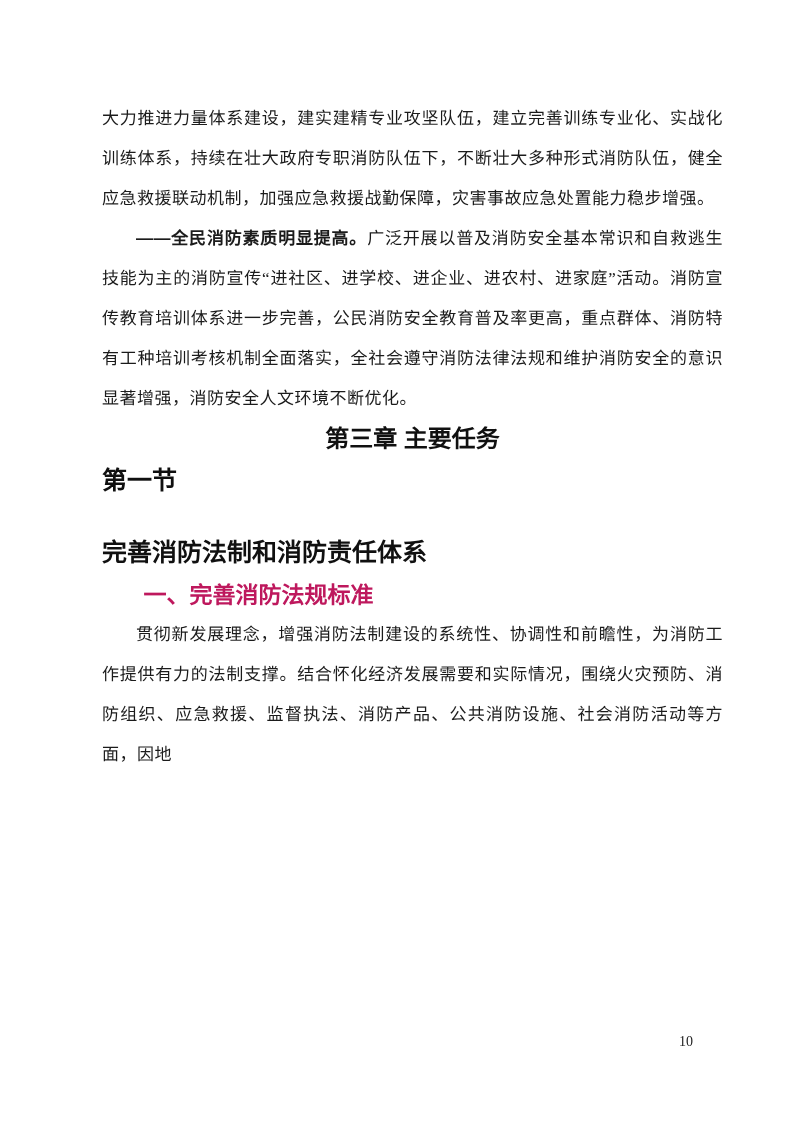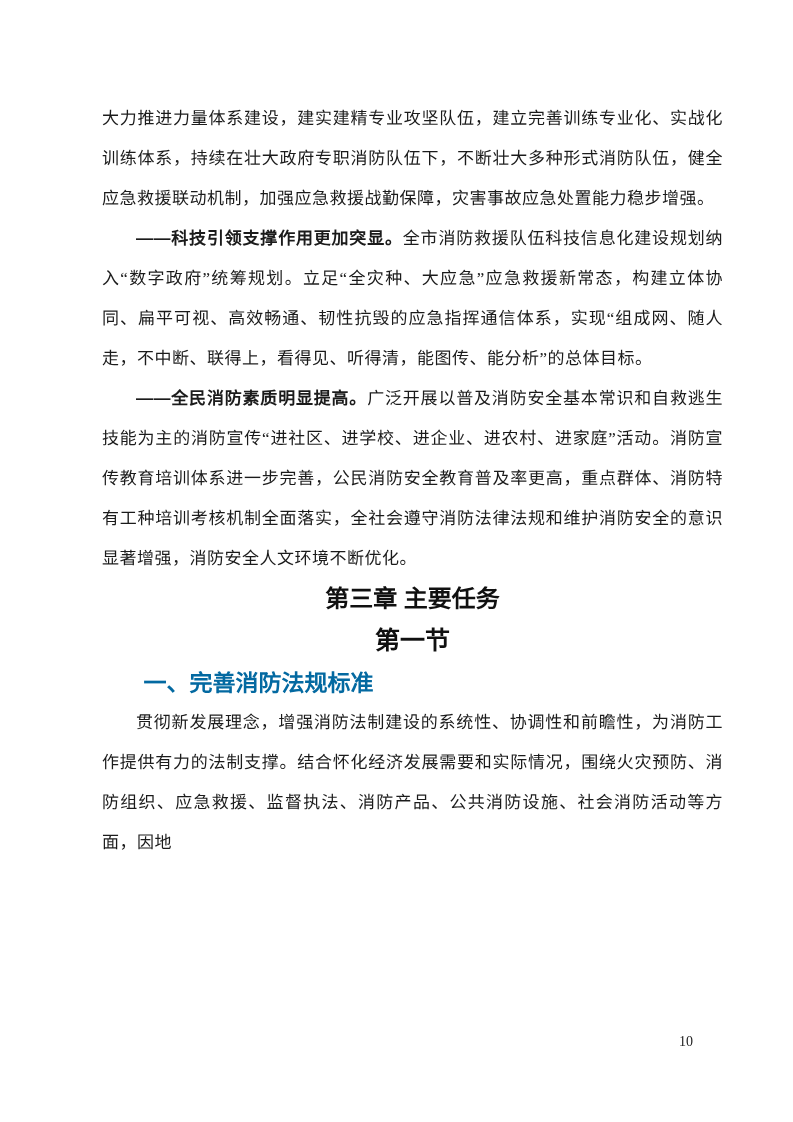--- a/index.html
+++ b/index.html
@@ -53,54 +53,55 @@
   .section-heading {
     display: flex;
     justify-content: center;
     align-items: baseline;
     gap: 28px;
     font-family: "Liberation Serif", "DejaVu Serif", serif;
     font-size: 25px;
     font-weight: bold;
     line-height: 44px;
     color: #101010;
+    flex-direction: column;
   }
   .subsection-heading {
     font-family: "Liberation Sans", "DejaVu Sans", sans-serif;
     font-size: 23px;
     font-weight: 600;
     line-height: 40px;
     text-indent: 1.8em;
-    color: #0369a1;
+    color: #be185d;
   }
   .page-footer {
     position: absolute;
     top: 1034px;
     right: 100px;
     font-family: "Liberation Serif", "DejaVu Serif", serif;
     font-size: 14px;
     color: #222;
   }
 </style>
 </head>
 <body>
 
 <div class="page">
   <main class="content">
 
     <p class="body-para">大力推进力量体系建设，建实建精专业攻坚队伍，建立完善训练专业化、实战化训练体系，持续在壮大政府专职消防队伍下，不断壮大多种形式消防队伍，健全应急救援联动机制，加强应急救援战勤保障，灾害事故应急处置能力稳步增强。</p>
 
-    <p class="body-para indent"><span class="lead">——科技引领支撑作用更加突显。</span><span>全市消防救援队伍科技信息化建设规划纳入“数字政府”统筹规划。立足“全灾种、大应急”应急救援新常态，构建立体协同、扁平可视、高效畅通、韧性抗毁的应急指挥通信体系，实现“组成网、随人走，不中断、联得上，看得见、听得清，能图传、能分析”的总体目标。</span></p>
 
     <p class="body-para indent"><span class="lead">——全民消防素质明显提高。</span><span>广泛开展以普及消防安全基本常识和自救逃生技能为主的消防宣传“进社区、进学校、进企业、进农村、进家庭”活动。消防宣传教育培训体系进一步完善，公民消防安全教育普及率更高，重点群体、消防特有工种培训考核机制全面落实，全社会遵守消防法律法规和维护消防安全的意识显著增强，消防安全人文环境不断优化。</span></p>
 
     <h1 class="chapter-heading">第三章 主要任务</h1>
 
     <h2 class="section-heading">
         <span>第一节</span>
+        <span>完善消防法制和消防责任体系</span>
       </h2>
 
     <h3 class="subsection-heading">一、完善消防法规标准</h3>
 
     <p class="body-para indent">贯彻新发展理念，增强消防法制建设的系统性、协调性和前瞻性，为消防工作提供有力的法制支撑。结合怀化经济发展需要和实际情况，围绕火灾预防、消防组织、应急救援、监督执法、消防产品、公共消防设施、社会消防活动等方面，因地</p>
 
   </main>
 
   <footer class="page-footer">
     <span>10</span>

